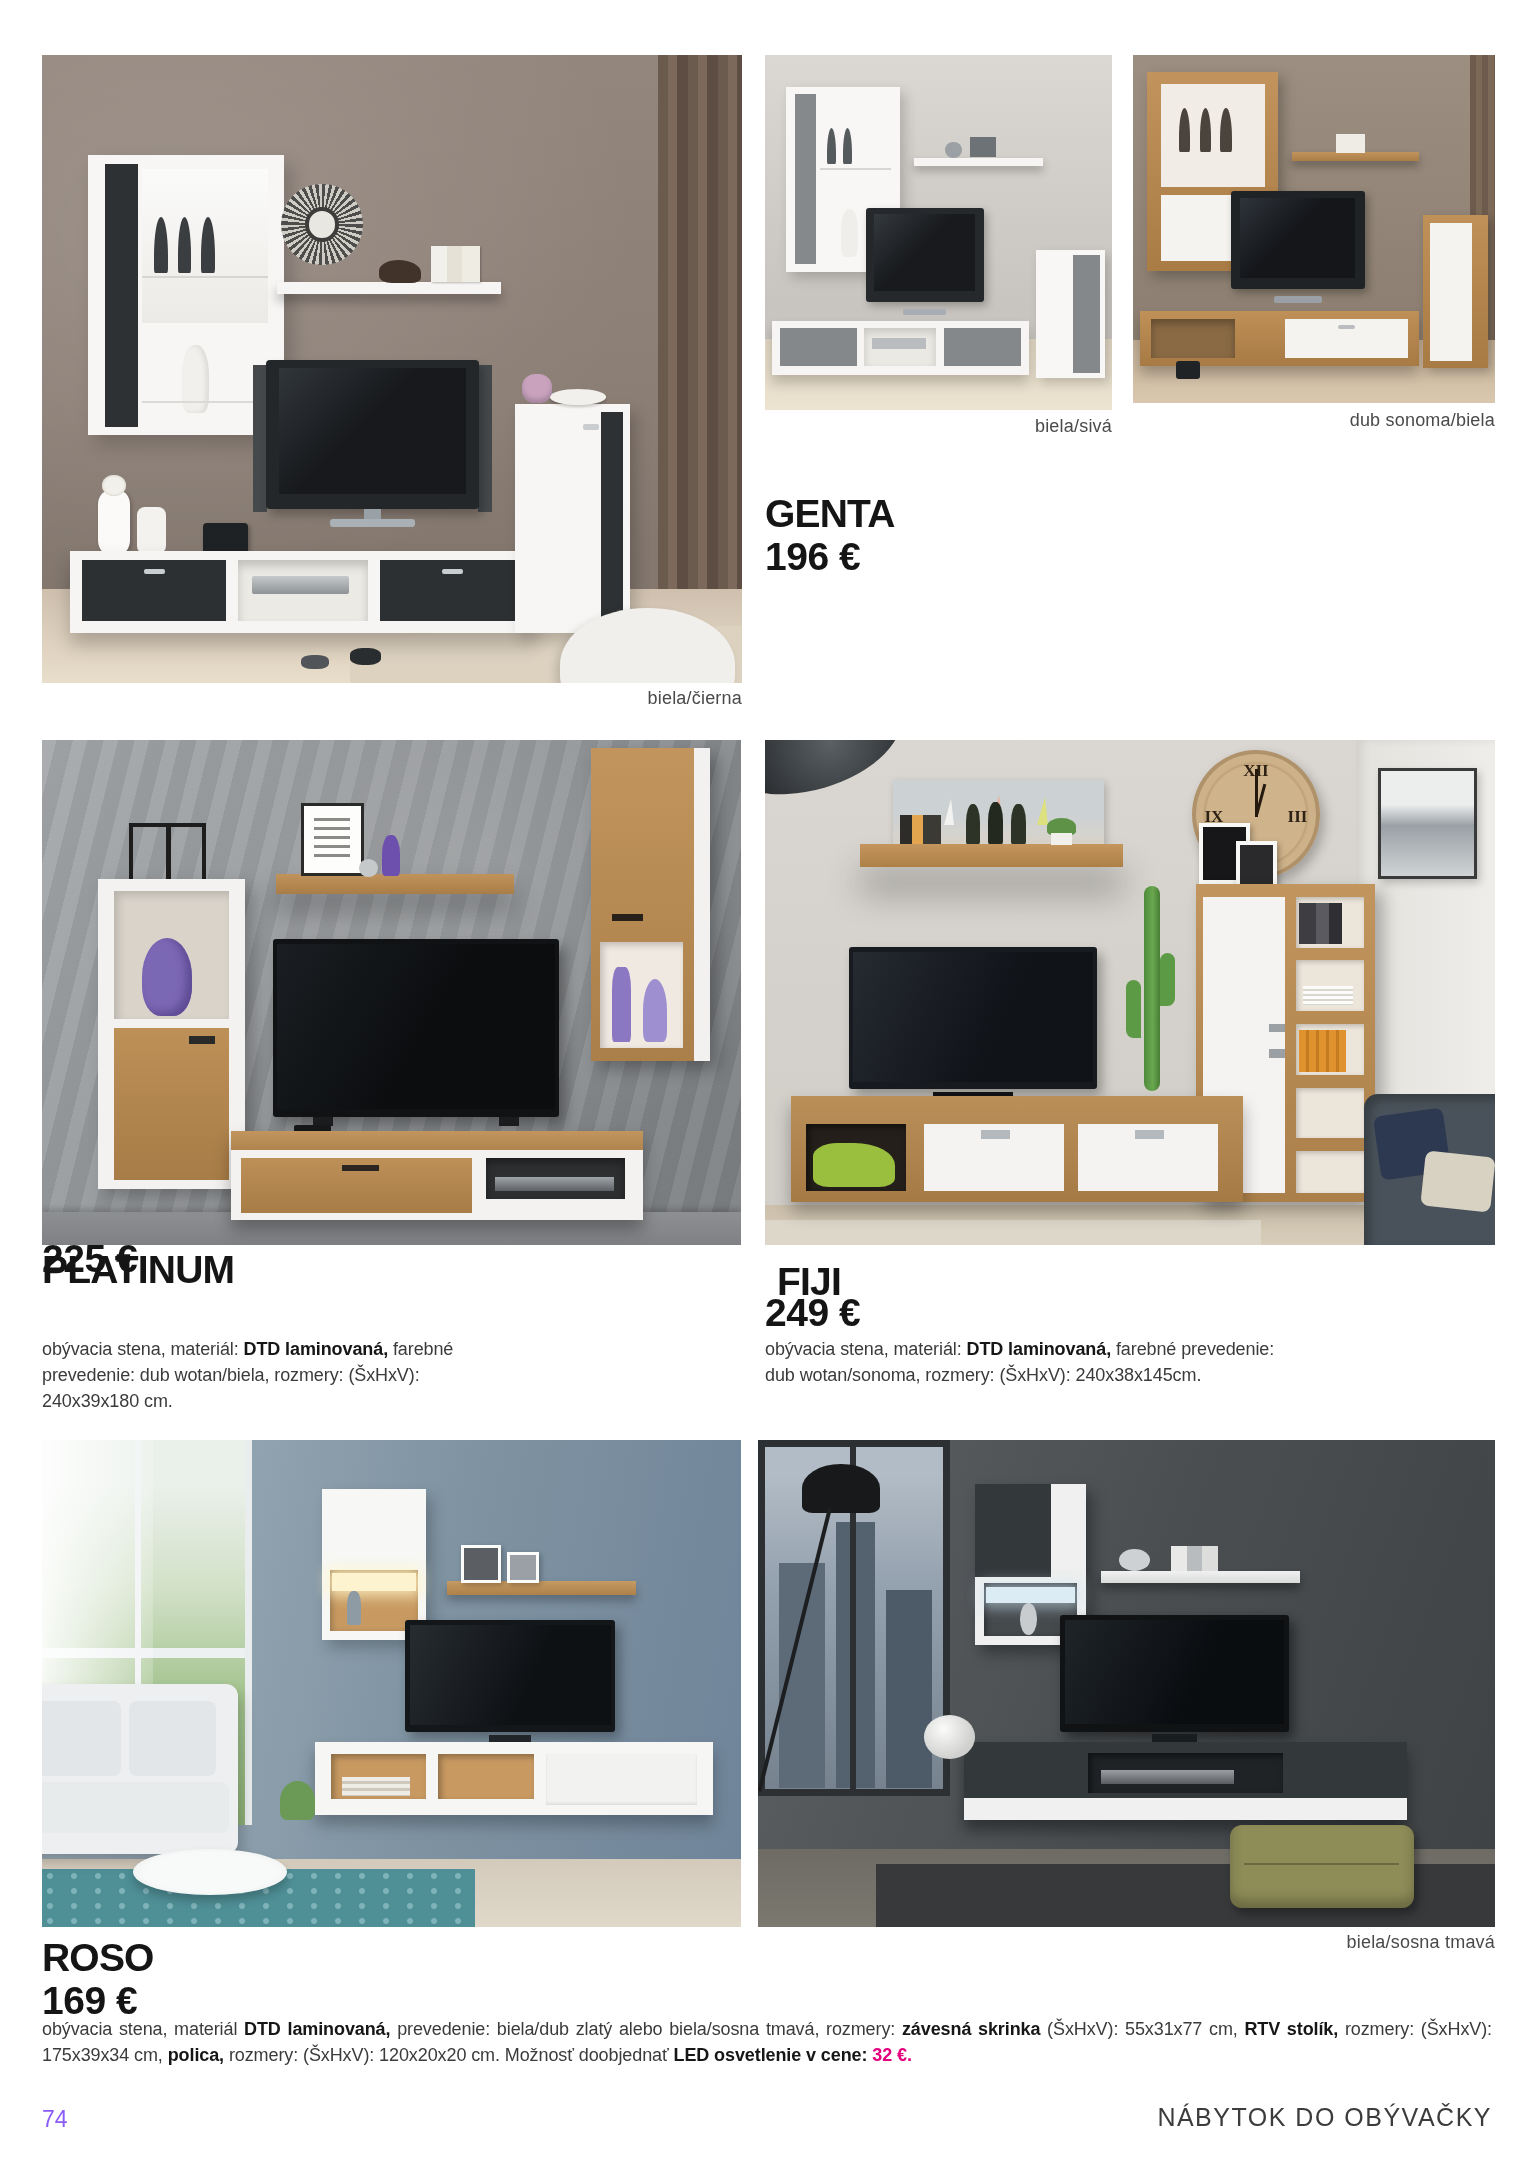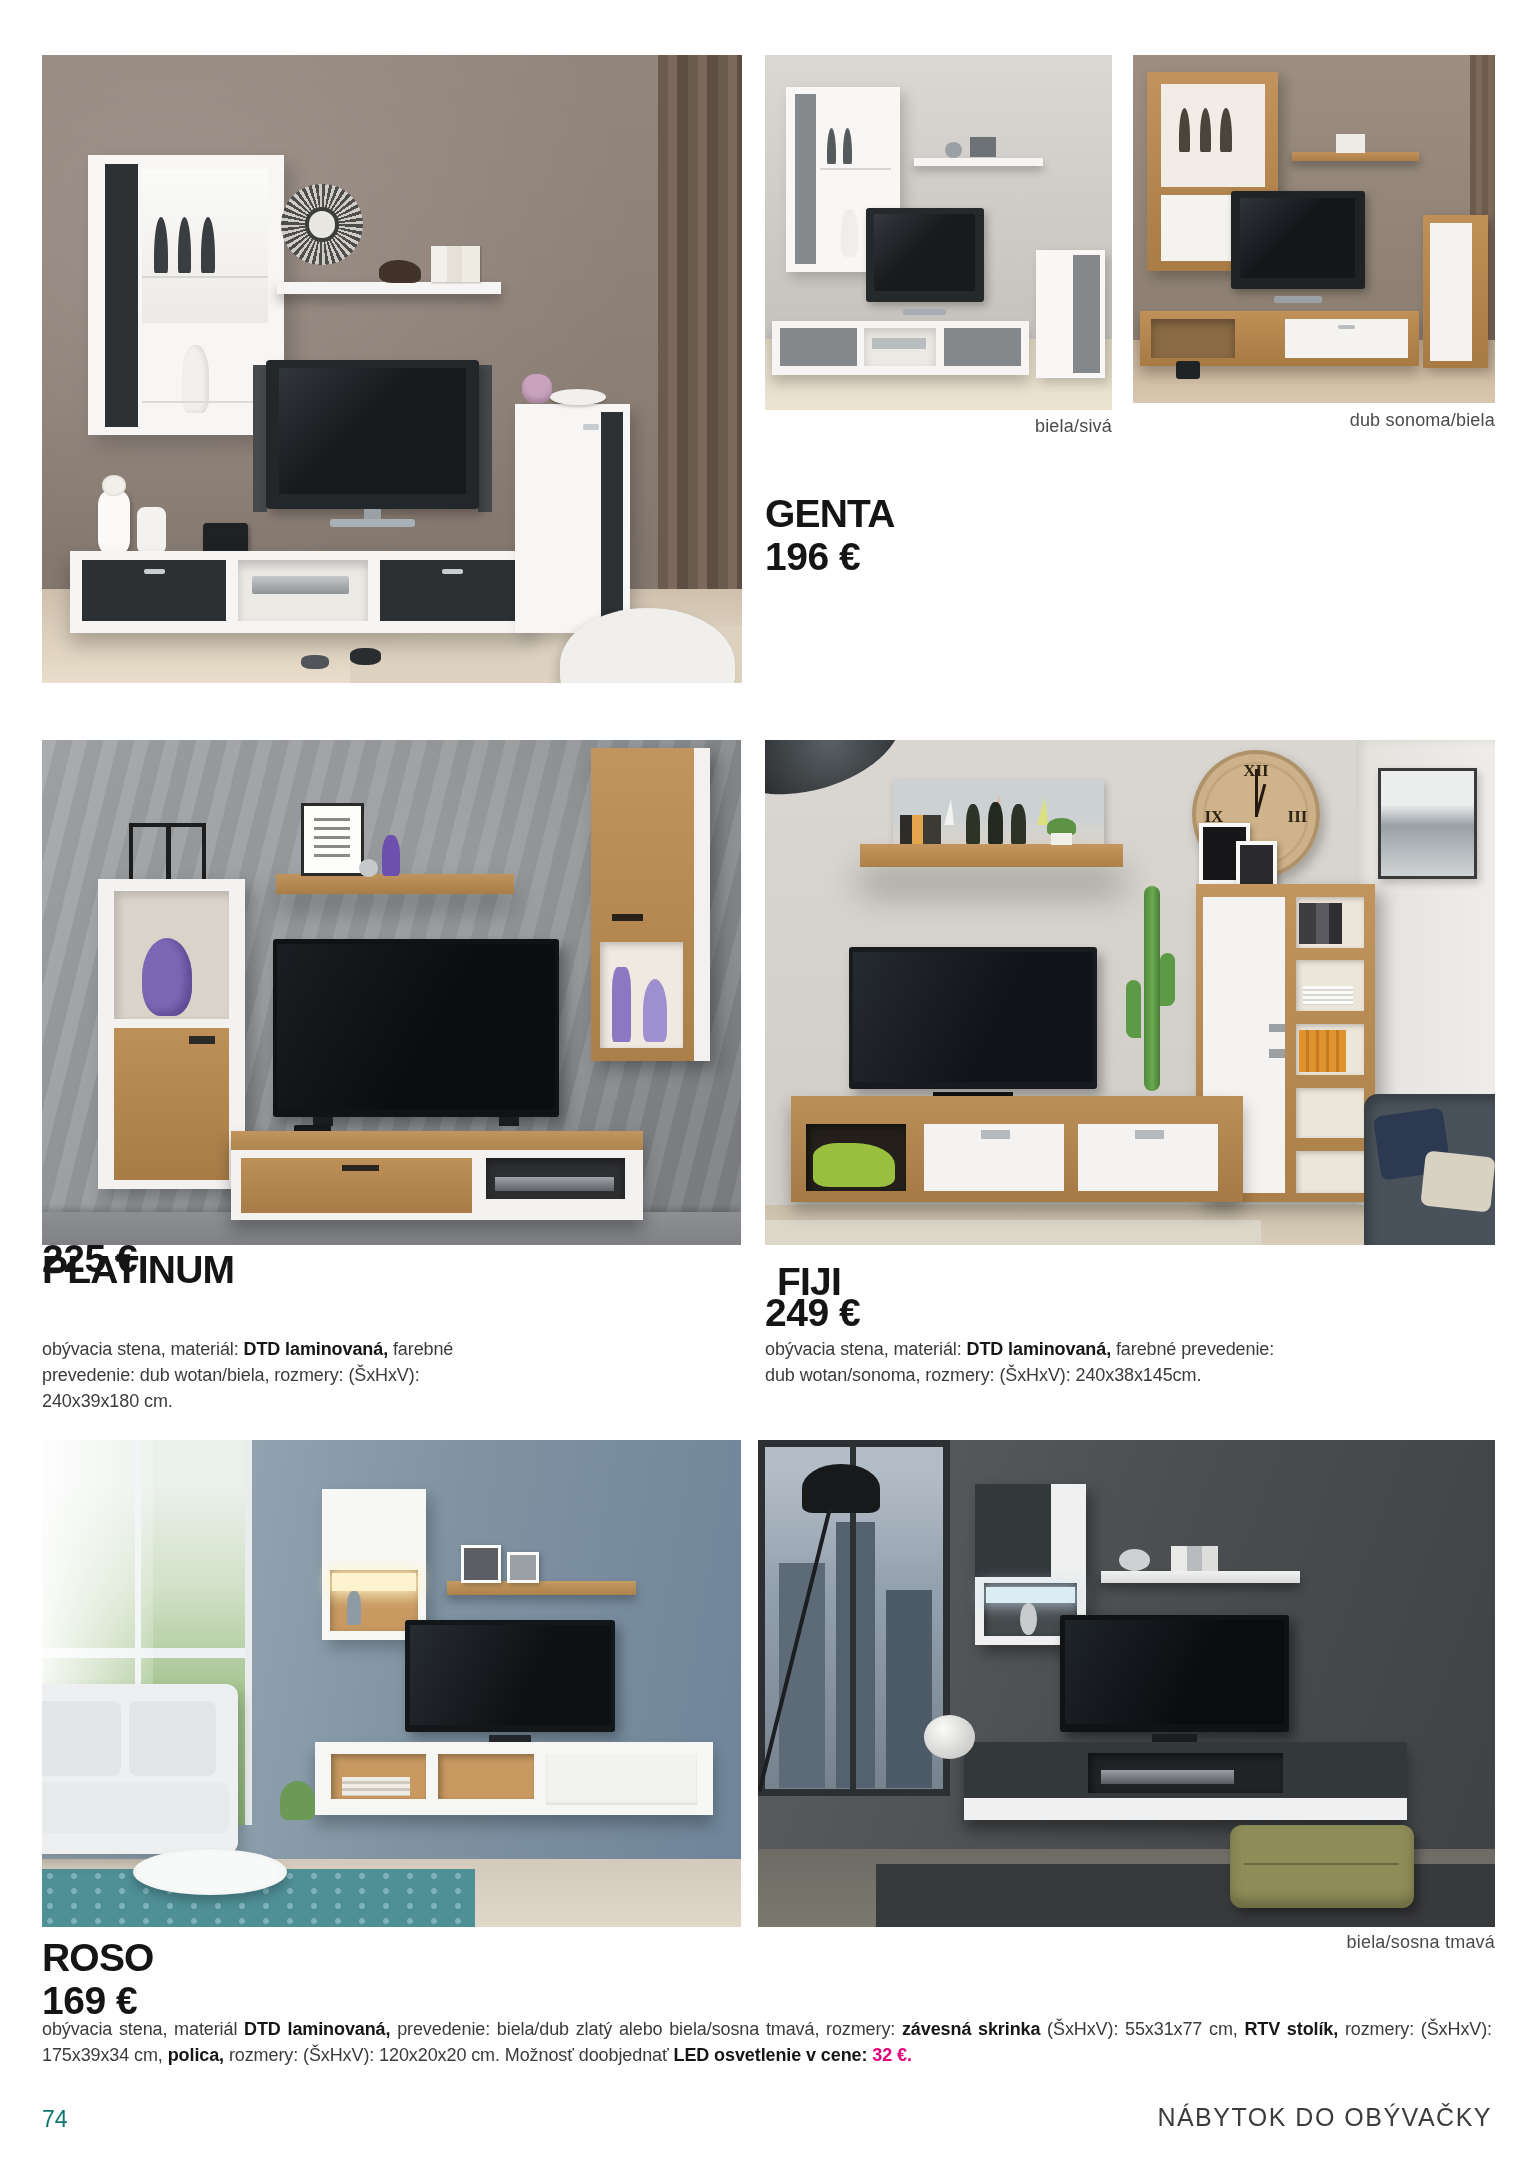--- a/index.html
+++ b/index.html
@@ -7,21 +7,21 @@
         font-family:"Liberation Sans","DejaVu Sans",sans-serif;color:#222;overflow:hidden}
   .s{position:absolute}
   .scene{position:absolute;overflow:hidden;background:#ccc}
   .cap{position:absolute;font-size:18px;color:#4a4a4a;text-align:right;letter-spacing:.2px}
   .title{position:absolute;font-size:39px;font-weight:800;color:#151515;letter-spacing:-.8px;line-height:1}
   .price{position:absolute;font-size:39px;font-weight:800;color:#151515;letter-spacing:-.5px;line-height:1}
   .desc{position:absolute;font-size:18px;line-height:26px;color:#3b3b3b;letter-spacing:-.1px;margin:0}
   .desc b{color:#161616}
   .just{text-align:justify}
   .accent{font-weight:bold}
-  .footer-num{position:absolute;font-size:23px;color:#0f766e}
+  .footer-num{position:absolute;font-size:23px;color:#8b5cf6}
   .footer-title{position:absolute;font-size:25px;color:#3c3c3c;letter-spacing:1.5px;text-align:right}
 </style>
 </head>
 <body>
 
 <div class="page">
 
   <div class="scene" style="left:42px;top:55px;width:700px;height:628px;background:linear-gradient(180deg,#93867d,#8b7e75 55%,#83776e 80%)">
     <div class="s" style="left:0;top:0;width:100%;height:100%;background:radial-gradient(ellipse at 18% 28%,rgba(255,255,255,.12),transparent 58%)"></div>
     <div class="s" style="right:0;top:0;width:12%;height:87%;background:repeating-linear-gradient(90deg,#6b5a4e 0 10px,#7d695c 10px 19px,#5e4d42 19px 30px)"></div>
@@ -66,20 +66,21 @@
     <div class="s" style="left:67.5%;top:55.5%;width:16.5%;height:36.5%;background:#f7f6f4;box-shadow:6px 8px 14px rgba(0,0,0,.2)">
       <div class="s" style="right:6%;top:3.5%;width:19%;height:93%;background:#2d3133"></div>
       <div class="s" style="right:27%;top:9%;width:14%;height:2.6%;background:#c9cdd0;border-radius:2px"></div>
     </div>
     <div class="s" style="left:72.5%;top:53.2%;width:8%;height:2.5%;background:#f2f0ec;border-radius:50%;box-shadow:0 2px 3px rgba(0,0,0,.2)"></div>
     <div class="s" style="left:68.6%;top:50.8%;width:4.2%;height:4.6%;background:#c9a3bd;border-radius:45%;box-shadow:inset 0 -4px 4px #a786a0"></div>
     <div class="s" style="left:44%;top:94.5%;width:4.4%;height:2.6%;background:#2a2d2f;border-radius:40%"></div>
     <div class="s" style="left:37%;top:95.5%;width:4%;height:2.2%;background:#51555a;border-radius:40%"></div>
     <div class="s" style="left:74%;bottom:-6%;width:25%;height:18%;background:#f1efec;border-radius:50% 50% 40% 40%;box-shadow:-4px 4px 10px rgba(0,0,0,.15)"></div>
   </div>
+  <div class="cap" style="left:42px;top:688px;width:700px">biela/čierna</div>
 
   <div class="scene" style="left:765px;top:55px;width:347px;height:355px;background:linear-gradient(180deg,#dbd8d3,#c8c4bf 70%)">
     <div class="s" style="left:0;bottom:0;width:100%;height:20%;background:linear-gradient(180deg,#dfd5c2,#ece3d1)"></div>
     <div class="s" style="left:6%;top:9%;width:33%;height:52%;background:#f8f7f5;box-shadow:5px 6px 12px rgba(0,0,0,.18)">
       <div class="s" style="left:8%;top:4%;width:18%;height:92%;background:#85898c"></div>
       <div class="s" style="left:36%;top:22%;width:8%;height:20%;background:#555a5d;border-radius:50% 50% 10% 10%/70% 70% 10% 10%"></div>
       <div class="s" style="left:50%;top:22%;width:8%;height:20%;background:#555a5d;border-radius:50% 50% 10% 10%/70% 70% 10% 10%"></div>
       <div class="s" style="left:30%;top:44%;width:62%;height:2px;background:#d8d6d2"></div>
       <div class="s" style="left:48%;top:66%;width:15%;height:26%;background:#efeeea;border-radius:45% 45% 25% 25%"></div>
     </div>

